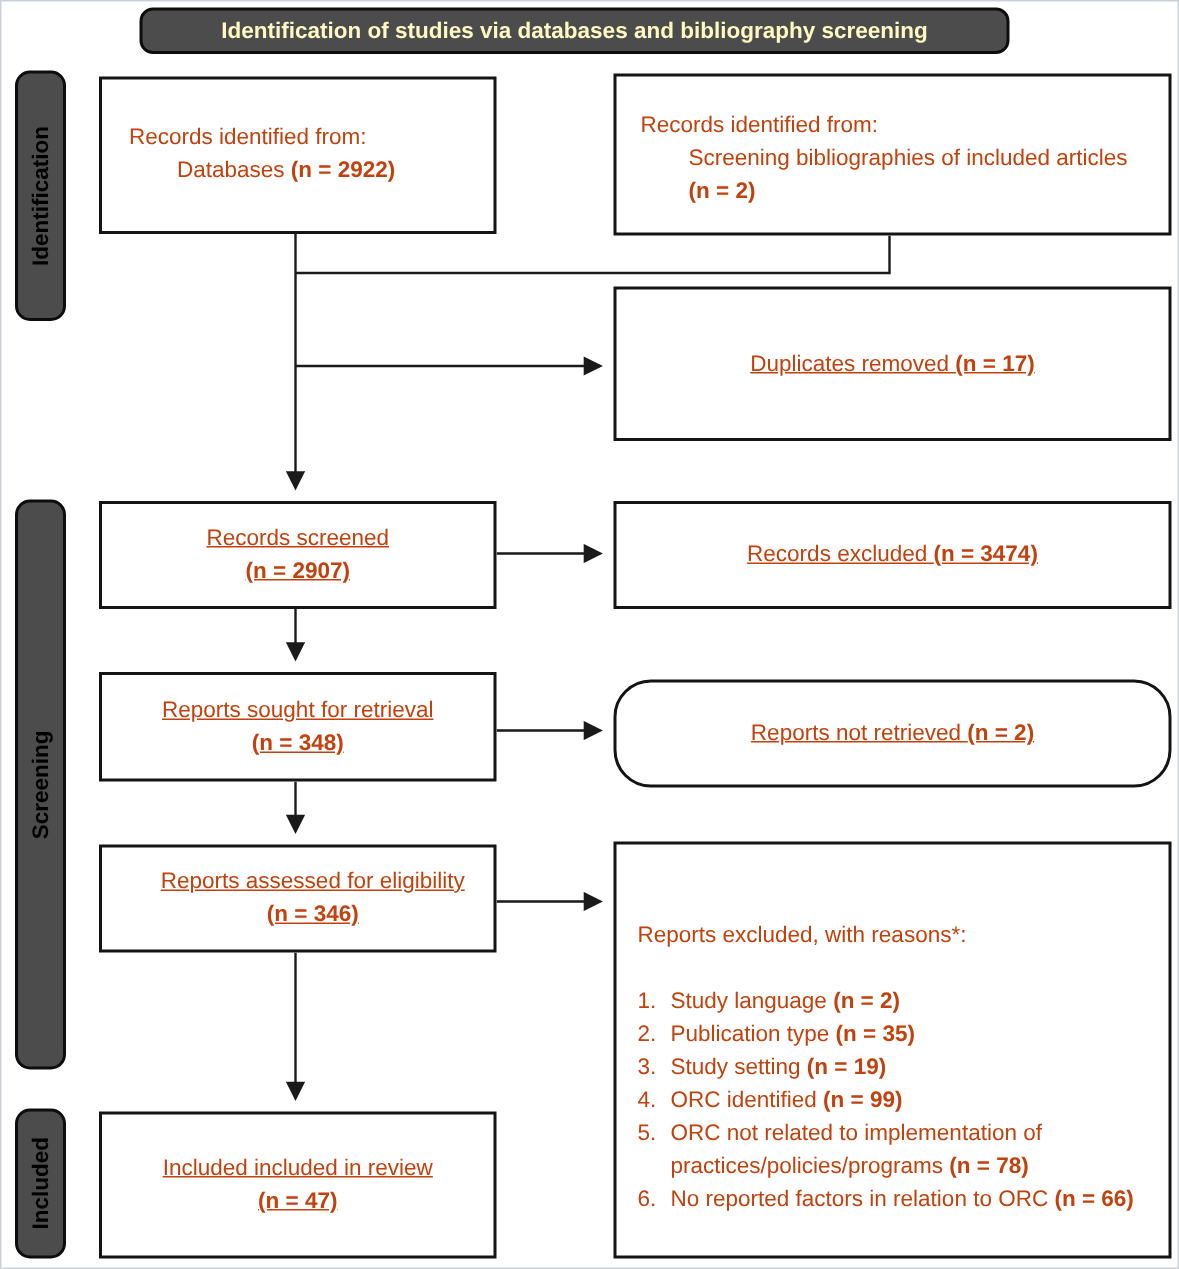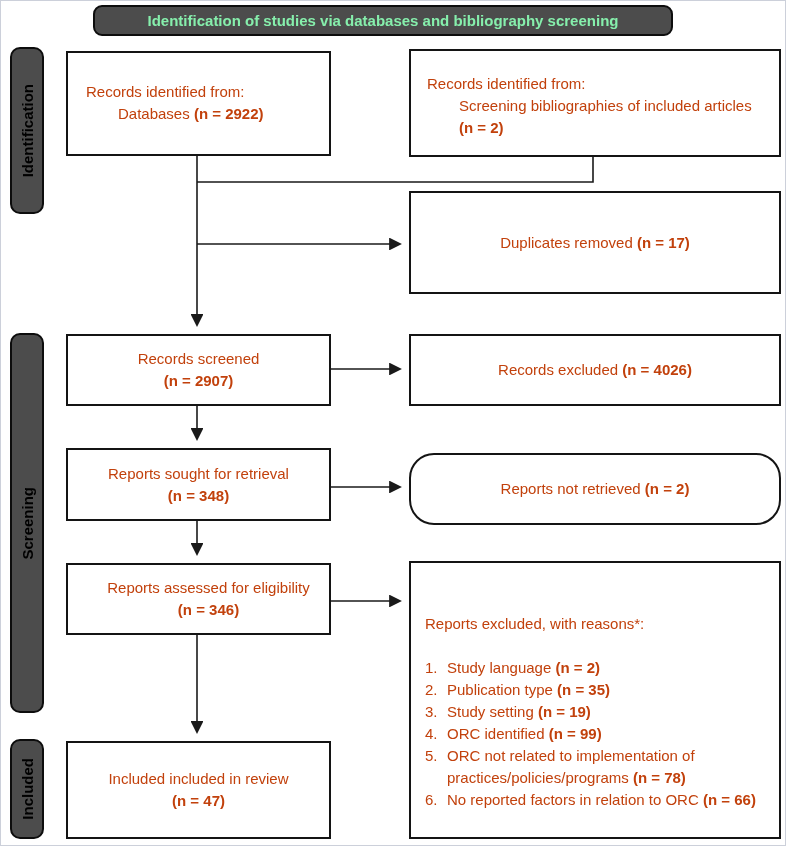--- a/index.html
+++ b/index.html
@@ -1,23 +1,23 @@
 <!DOCTYPE html>
 <html><head>
 <meta charset="utf-8">
 <style>
   html,body{margin:0;padding:0;background:#fff;}
   body{font-family:"Liberation Sans","DejaVu Sans",sans-serif;}
   #canvas{position:relative;width:784px;height:844px;background:#ffffff;border:1px solid #ccd0da;overflow:hidden;}
-  .banner{position:absolute;left:92px;top:4px;width:580px;height:31px;background:#4c4c4c;border:2px solid #0d0d0d;border-radius:9px;box-sizing:border-box;display:flex;align-items:center;justify-content:center;font-size:15px;font-weight:bold;color:#86efac;}
+  .banner{position:absolute;left:92px;top:4px;width:580px;height:31px;background:#4c4c4c;border:2px solid #0d0d0d;border-radius:9px;box-sizing:border-box;display:flex;align-items:center;justify-content:center;font-size:15px;font-weight:bold;color:#fef9c3;}
   .side-label{position:absolute;left:9px;width:34px;background:#4c4c4c;border:2px solid #0d0d0d;border-radius:10px;box-sizing:border-box;display:flex;align-items:center;justify-content:center;color:#000;font-size:15px;font-weight:bold;}
   .side-label span{writing-mode:vertical-rl;transform:rotate(180deg);white-space:nowrap;}
   .box{position:absolute;background:#fff;border:2px solid #141414;box-sizing:border-box;font-size:15px;color:#c2410c;line-height:22px;}
   .box .b{font-weight:bold;}
-  .center{display:flex;flex-direction:column;align-items:center;justify-content:center;text-align:center;}
+  .center{display:flex;flex-direction:column;align-items:center;justify-content:center;text-align:center;text-decoration:underline;}
   .leftpad{padding:28px 8px 0 18px;}
   .indent{padding-left:32px;}
   .reasons{padding:50px 20px 0 14px;}
   .reason-row{display:flex;align-items:flex-start;}
   .reason-num{width:22px;flex:0 0 22px;}
   .reason-text{flex:1;}
   .spacer-line{height:22px;}
   svg.connectors{position:absolute;left:0;top:0;pointer-events:none;}
 </style>
 </head>
@@ -85,21 +85,21 @@
     <div>Records identified from:</div>
     <div class="indent">Screening bibliographies of included articles</div>
     <div class="indent b">(n = 2)</div>
   </div>
 
   <div class="box center" style="left:408px;top:190px;width:372px;height:103px;">
     <div><span>Duplicates removed </span><span class="b">(n = 17)</span></div>
   </div>
 
   <div class="box center" style="left:408px;top:333px;width:372px;height:72px;">
-    <div><span>Records excluded </span><span class="b">(n = 4026)</span></div>
+    <div><span>Records excluded </span><span class="b">(n = 3474)</span></div>
   </div>
 
   <div class="box center" style="left:408px;top:452px;width:372px;height:72px;border-radius:25px;">
     <div><span>Reports not retrieved </span><span class="b">(n = 2)</span></div>
   </div>
 
   <div class="box reasons" style="left:408px;top:560px;width:372px;height:278px;">
     <div>Reports excluded, with reasons*:</div>
     <div class="spacer-line"></div>
     <div class="reason-row">

